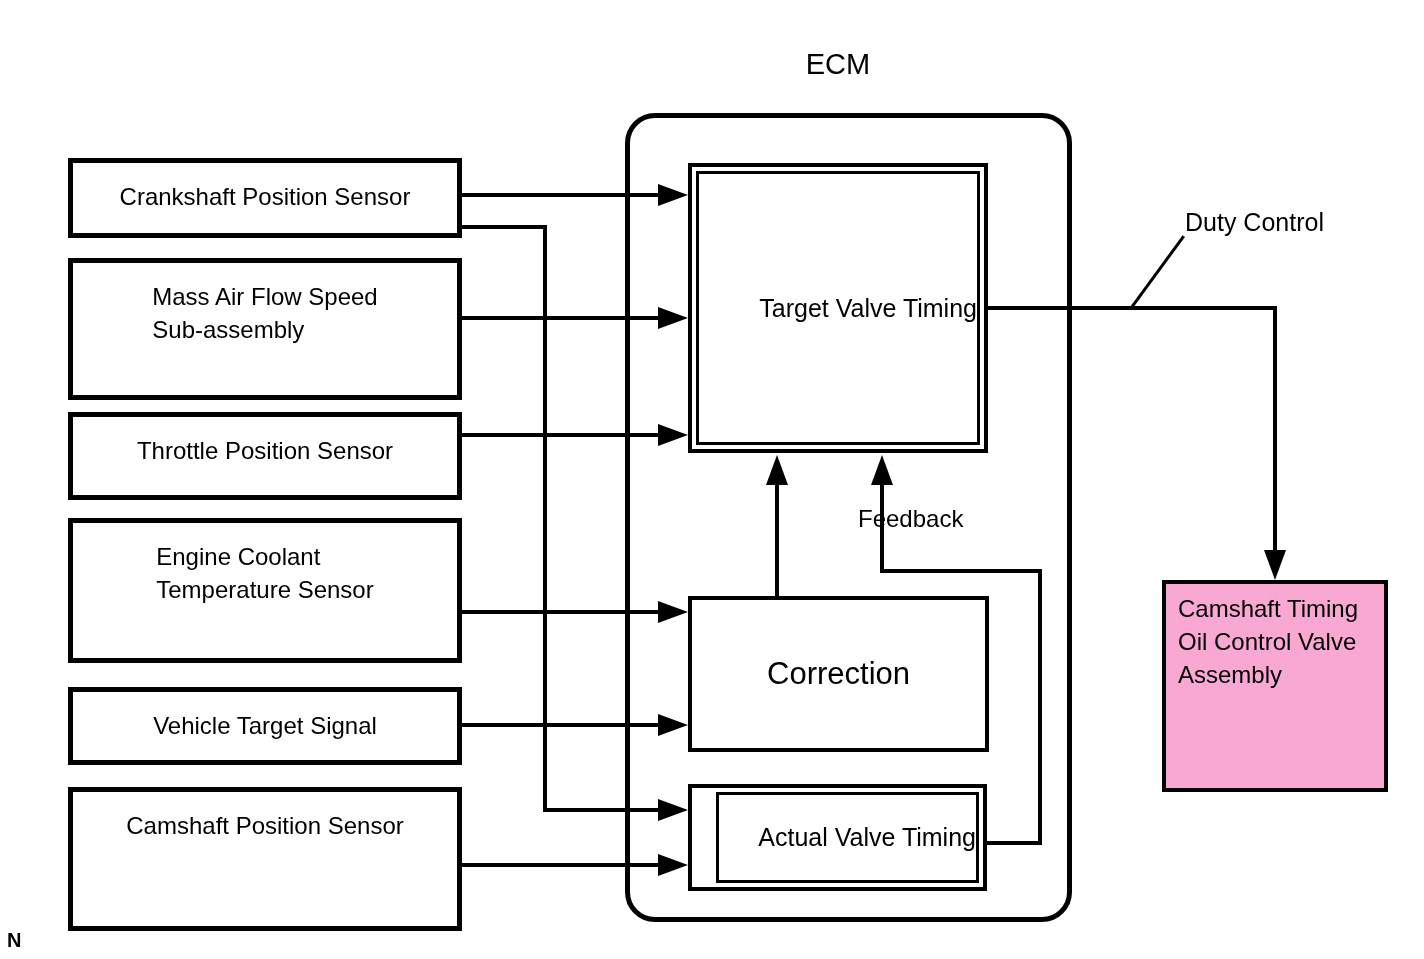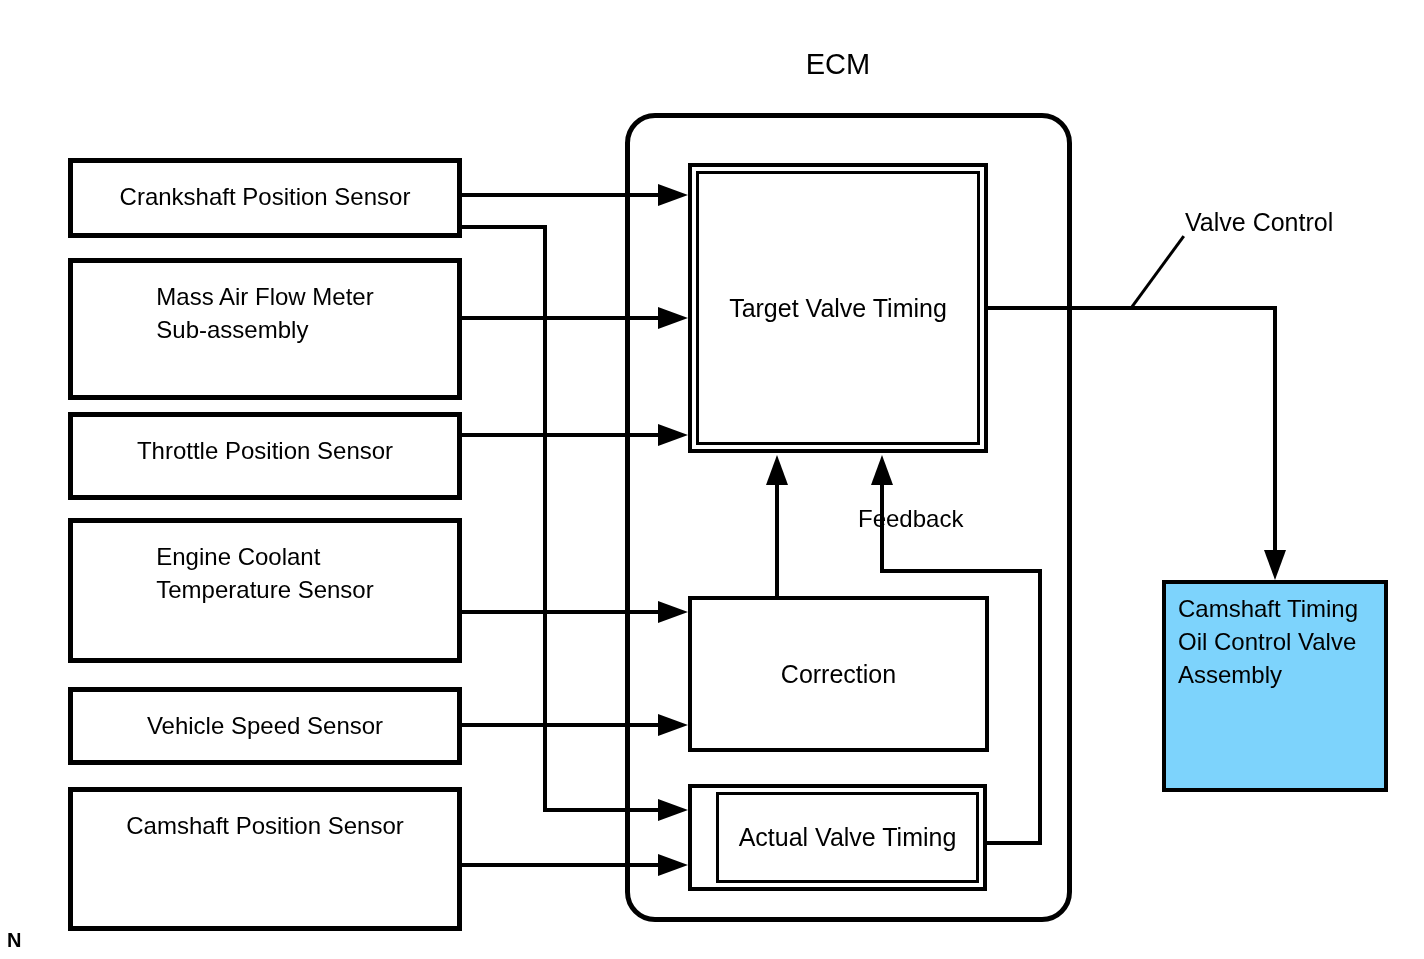--- a/index.html
+++ b/index.html
@@ -54,37 +54,37 @@
     border-top:30px solid #000;
   }
 
   
   .dbl {
     position:absolute; border:4px solid #000; padding:4px;
     box-sizing:border-box; background:#fff;
   }
   .dbl-in {
     border:3px solid #000; width:100%; height:100%; box-sizing:border-box;
-    display:flex; align-items:center; justify-content:center;
+    display:flex; align-items:center; justify-content:flex-end;
     font-size:25px; text-align:center;
   }
   #target-box { left:688px; top:163px; width:300px; height:290px; }
   #actual-box { left:688px; top:784px; width:299px; height:107px;padding-left:24px; }
 
   #correction-box {
     position:absolute; left:688px; top:596px; width:301px; height:156px;
     border:4px solid #000; box-sizing:border-box; background:#fff;
     display:flex; align-items:center; justify-content:center;
-    font-size:25px;
+    font-size:31px;
   }
 
   
   .actuator-box {
     position:absolute; left:1162px; top:580px; width:226px; height:212px;
-    border:4px solid #000; box-sizing:border-box; background:#7dd3fc;
+    border:4px solid #000; box-sizing:border-box; background:#f9a8d4;
     padding:8px 0 0 12px;
   }
   .actuator-box .lbl {
     font-size:24px; line-height:33px; white-space:pre-line;
   }
 
   .note-duty     { position:absolute; left:1185px; top:208px; font-size:25px; }
   .note-feedback { position:absolute; left:858px;  top:505px; font-size:24px; }
   .note-corner   { position:absolute; left:7px;    top:929px; font-size:20px; font-weight:bold; }
 
@@ -135,32 +135,32 @@
 
   <div class="line" style="left:988px; top:306px; width:289px; height:4px;"></div>
   <div class="line" style="left:1273px; top:306px; width:4px; height:246px;"></div>
   <div class="arrow-d" style="left:1264px; top:550px;"></div>
   <div class="callout-diag"></div>
 
   <div class="sensor-box" id="s1">
     <span class="lbl">Crankshaft Position Sensor</span>
   </div>
   <div class="sensor-box" id="s2">
-    <span class="lbl">Mass Air Flow Meter
+    <span class="lbl">Mass Air Flow Speed
 Sub-assembly</span>
   </div>
   <div class="sensor-box" id="s4">
     <span class="lbl">Engine Coolant
 Temperature Sensor</span>
   </div>
   <div class="sensor-box" id="s3">
     <span class="lbl">Throttle Position Sensor</span>
   </div>
   <div class="sensor-box" id="s5">
-    <span class="lbl">Vehicle Speed Sensor</span>
+    <span class="lbl">Vehicle Target Signal</span>
   </div>
   <div class="sensor-box" id="s6">
     <span class="lbl">Camshaft Position Sensor</span>
   </div>
 
   <div class="dbl" id="target-box">
     <div class="dbl-in">
       <span>Target Valve Timing</span>
     </div>
   </div>
@@ -174,17 +174,17 @@
       <span>Actual Valve Timing</span>
     </div>
   </div>
 
   <div class="actuator-box">
     <span class="lbl">Camshaft Timing
 Oil Control Valve
 Assembly</span>
   </div>
 
-  <div class="note-duty">Valve Control</div>
+  <div class="note-duty">Duty Control</div>
   <div class="note-feedback">Feedback</div>
   <div class="note-corner">N</div>
 
 </div>
 
 </body></html>

